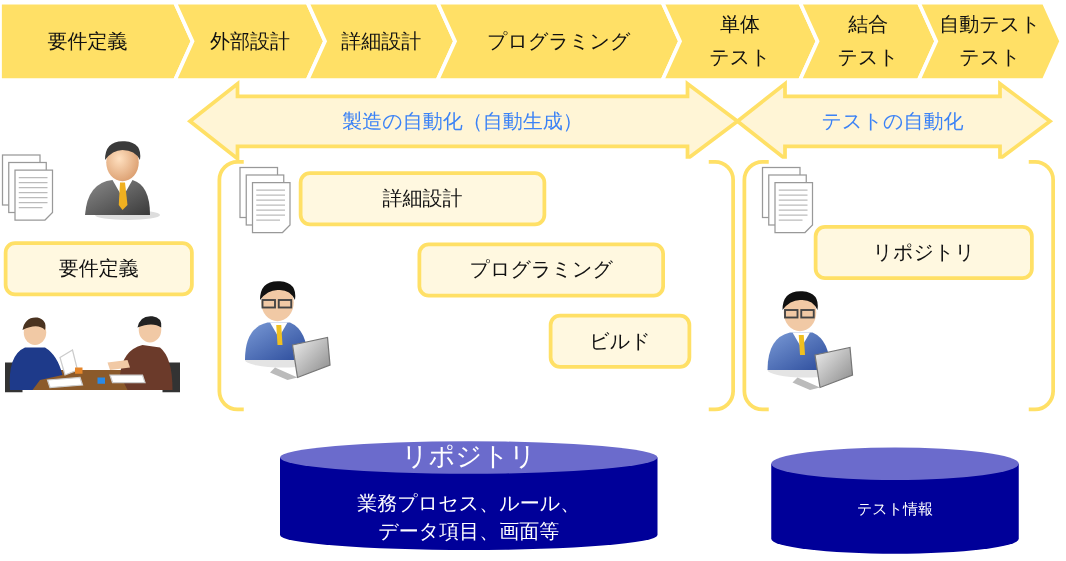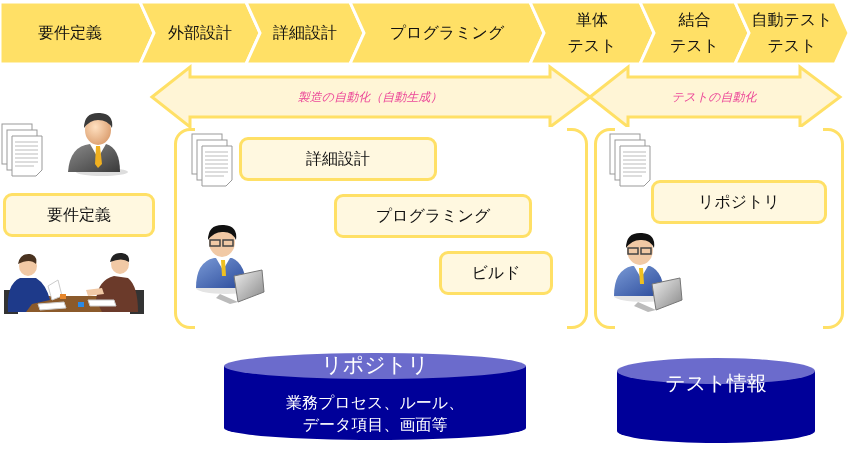--- a/index.html
+++ b/index.html
@@ -2,21 +2,21 @@
 <html><head>
 <meta charset="utf-8">
 <style>
   html, body { margin:0; padding:0; background:#ffffff; }
   body { width:853px; height:449px; position:relative; overflow:hidden;
          font-family:"DejaVu Sans", sans-serif; color:#111; }
   .abs { position:absolute; }
   svg { display:block; }
   .chev-text { position:absolute; top:0; height:66px; display:flex; align-items:center; justify-content:center;
                text-align:center; font-size:16px; line-height:26px; color:#111; white-space:pre-line; }
-  .arrow-text { position:absolute; font-size:12px; color:#ec4899; display:flex; align-items:center; justify-content:center;font-style:italic; }
+  .arrow-text { position:absolute; font-size:16px; color:#3b82f6; display:flex; align-items:center; justify-content:center; }
   .box { position:absolute; background:#fff8e0; border:3px solid #ffe066; border-radius:9px;
          display:flex; align-items:center; justify-content:center; font-size:16px; color:#111; box-sizing:border-box; }
   .bracket { position:absolute; border:3px solid #ffe066; border-radius:16px; box-sizing:border-box; }
   .bracket .mask-t, .bracket .mask-b { position:absolute; left:18px; right:18px; height:6px; background:#fff; }
   .bracket .mask-t { top:-4px; } .bracket .mask-b { bottom:-4px; }
   .db-text { position:absolute; color:#fff; text-align:center; }
 </style>
 </head>
 <body>
 
@@ -191,13 +191,13 @@
   <ellipse cx="153" cy="16" rx="151" ry="13" fill="#6b6bcc"></ellipse>
 </svg>
 <div class="db-text" style="left:222px;top:352px;width:306px;font-size:21px;line-height:26px">リポジトリ</div>
 <div class="db-text" style="left:222px;top:392px;width:306px;font-size:16px;line-height:22px">業務プロセス、ルール、</div>
 <div class="db-text" style="left:222px;top:414px;width:306px;font-size:16px;line-height:22px">データ項目、画面等</div>
 
 <svg class="abs" style="left:615px;top:355px" width="202" height="90">
   <path d="M2 16 L2 76 A99 12 0 0 0 200 76 L200 16 Z" fill="#000099"></path>
   <ellipse cx="101" cy="16" rx="99" ry="13" fill="#6b6bcc"></ellipse>
 </svg>
-<div class="db-text" style="left:615px;top:372px;width:202px;font-size:20px;line-height:22px">テスト情報</div>
+<div class="db-text" style="left:615px;top:396px;width:202px;font-size:12px;line-height:22px">テスト情報</div>
 
 </body></html>

